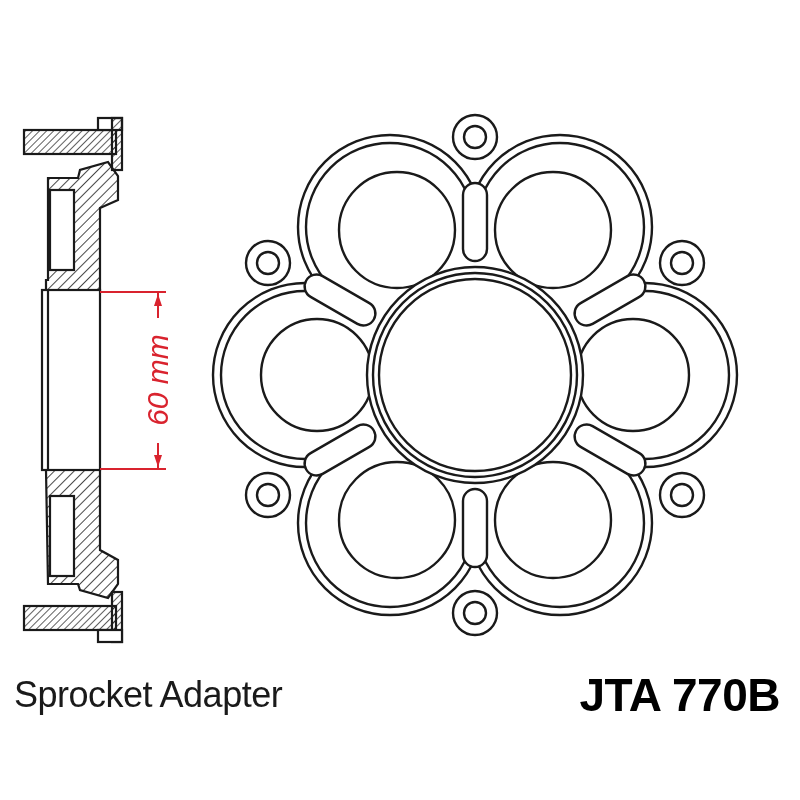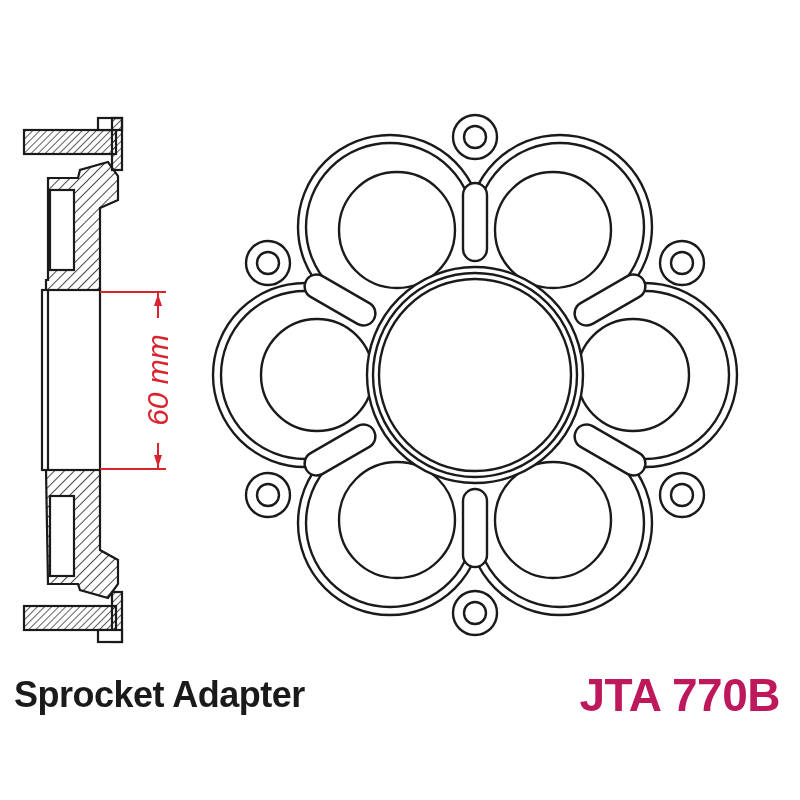--- a/index.html
+++ b/index.html
@@ -1,26 +1,26 @@
 <!DOCTYPE html>
 <html><head>
   <meta charset="utf-8">
   <style>
     html, body { margin: 0; padding: 0; background: #ffffff; }
     body { width: 800px; height: 800px; position: relative; overflow: hidden; font-family: "Liberation Sans", sans-serif; }
     .drawing { position: absolute; left: 0; top: 0; width: 800px; height: 800px; }
     .caption-left {
       position: absolute; left: 14px; top: 674px;
-      font-family: "Liberation Sans", sans-serif; font-weight: bold;
+      font-family: "Liberation Sans", sans-serif; font-weight: normal;
       font-size: 36px; color: #1a1a1a; letter-spacing: -0.5px;
     }
     .caption-right {
       position: absolute; right: 20px; top: 668px;
       font-family: "Liberation Sans", sans-serif; font-weight: bold;
-      font-size: 46px; color: #be185d; letter-spacing: -0.5px;
+      font-size: 46px; color: #000000; letter-spacing: -0.5px;
     }
     .dim-label {
       font-family: "Liberation Sans", sans-serif; font-style: italic;
     }
   </style>
 </head>
 <body>
 
 <svg class="drawing" viewBox="0 0 800 800" xmlns="http://www.w3.org/2000/svg">
   <defs>

